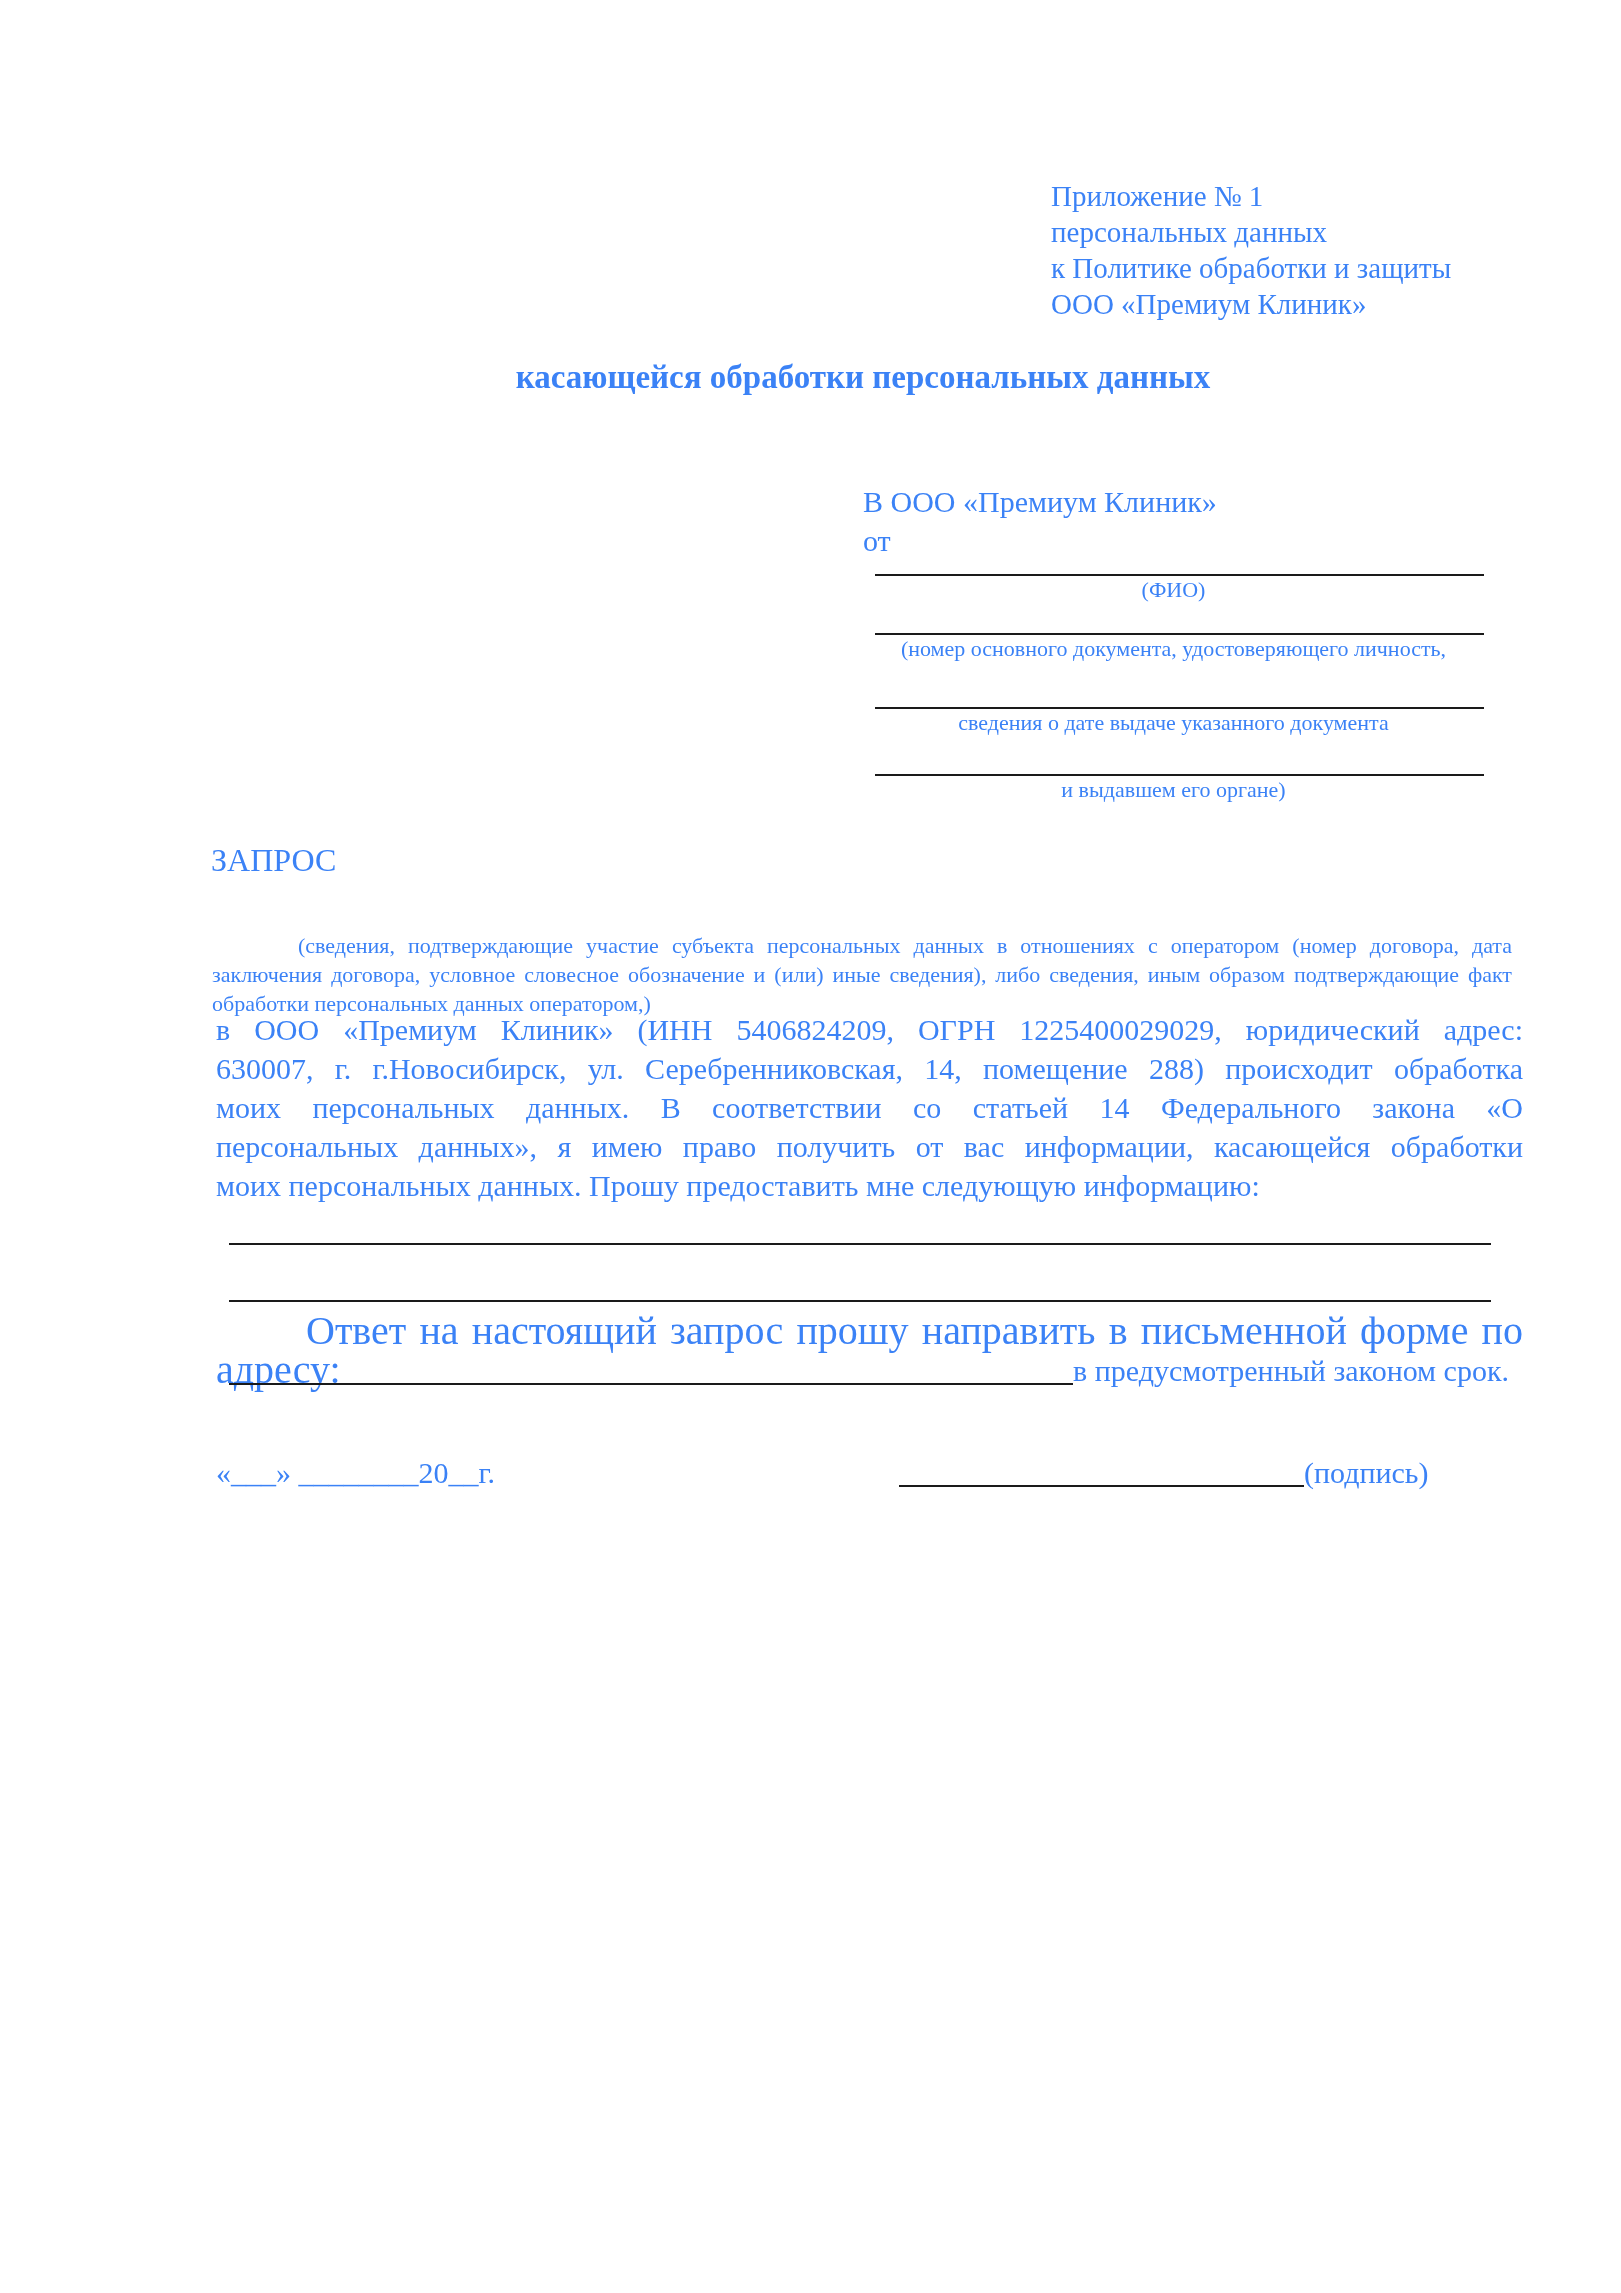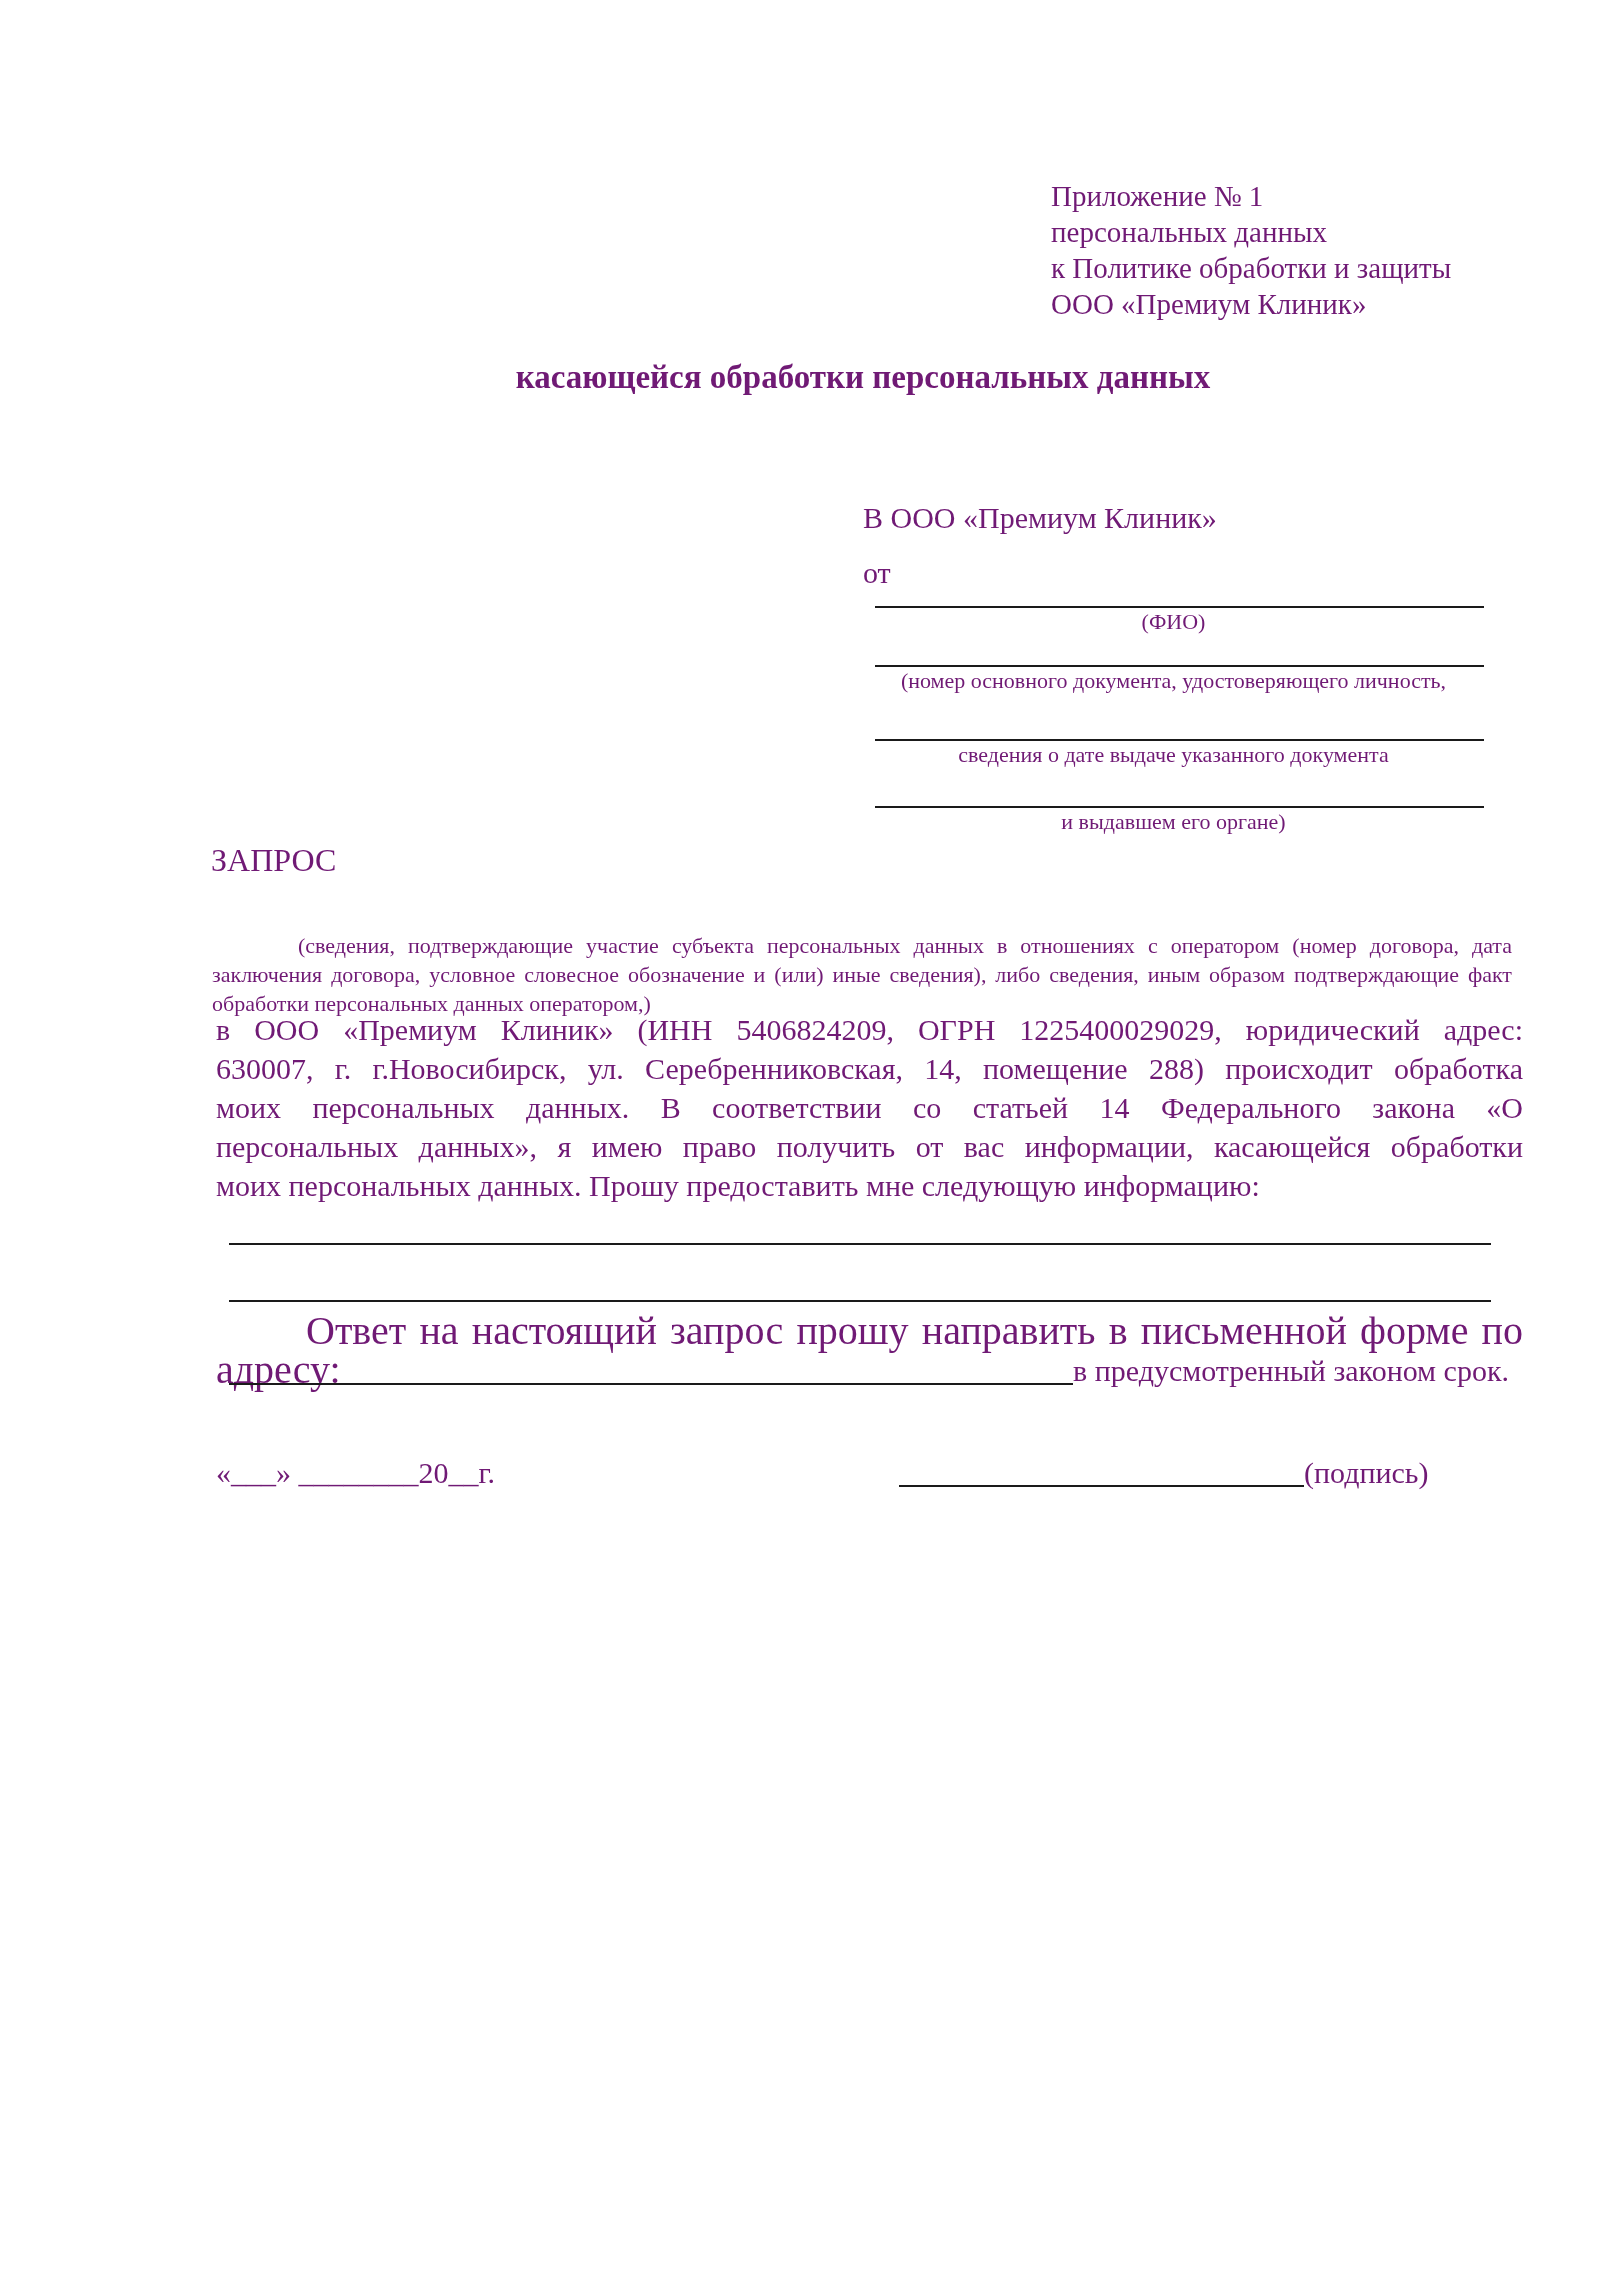--- a/index.html
+++ b/index.html
@@ -3,21 +3,21 @@
 <meta charset="utf-8">
 <style>
   html, body { margin: 0; padding: 0; background: #e8e8e8; }
   .page {
     position: relative;
     width: 1621px;
     height: 2294px;
     margin: 0 auto;
     background: #ffffff;
     font-family: "Liberation Serif", "DejaVu Serif", serif;
-    color: #701a75;
+    color: #3b82f6;
     overflow: hidden;
   }
 
   
   .appendix {
     position: absolute;
     left: 1051px;
     top: 178px;
     width: 461px;
     font-size: 29px;
@@ -38,21 +38,21 @@
 
   
   .addressee {
     position: absolute;
     left: 863px;
     top: 482px;
     width: 621px;
     font-size: 30px;
     line-height: 39px;
   }
-  .addr-line { height: 39px; margin-top: 16px; }
+  .addr-line { height: 39px; }
   .blank-line {
     border-bottom: 2.9px solid #1a1a1a;
     margin-left: 11.8px;
   }
   .blank-caption {
     text-align: center;
     font-size: 22px;
     line-height: 27.4px;
     height: 27.4px;
     white-space: nowrap;

